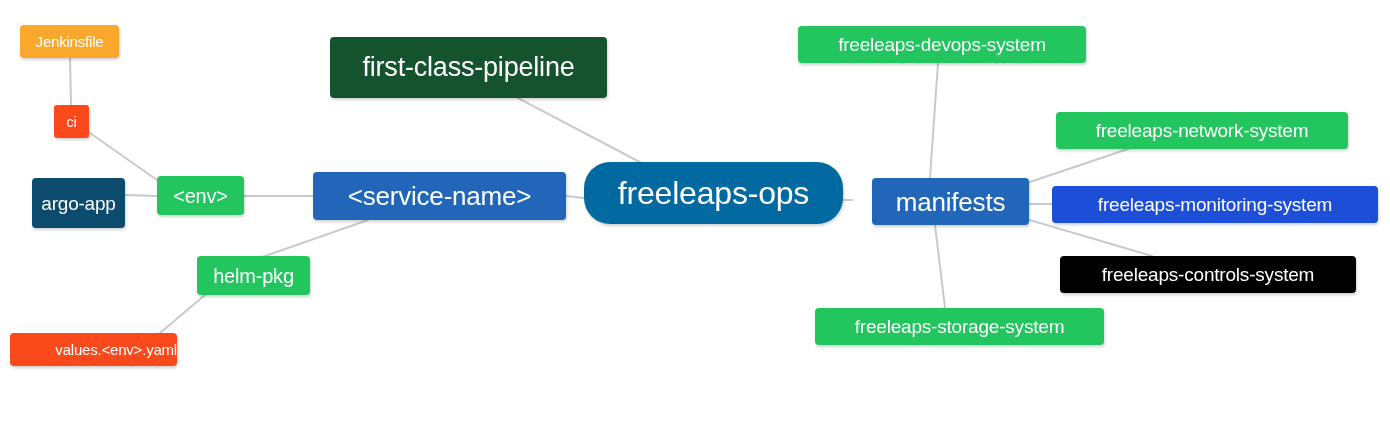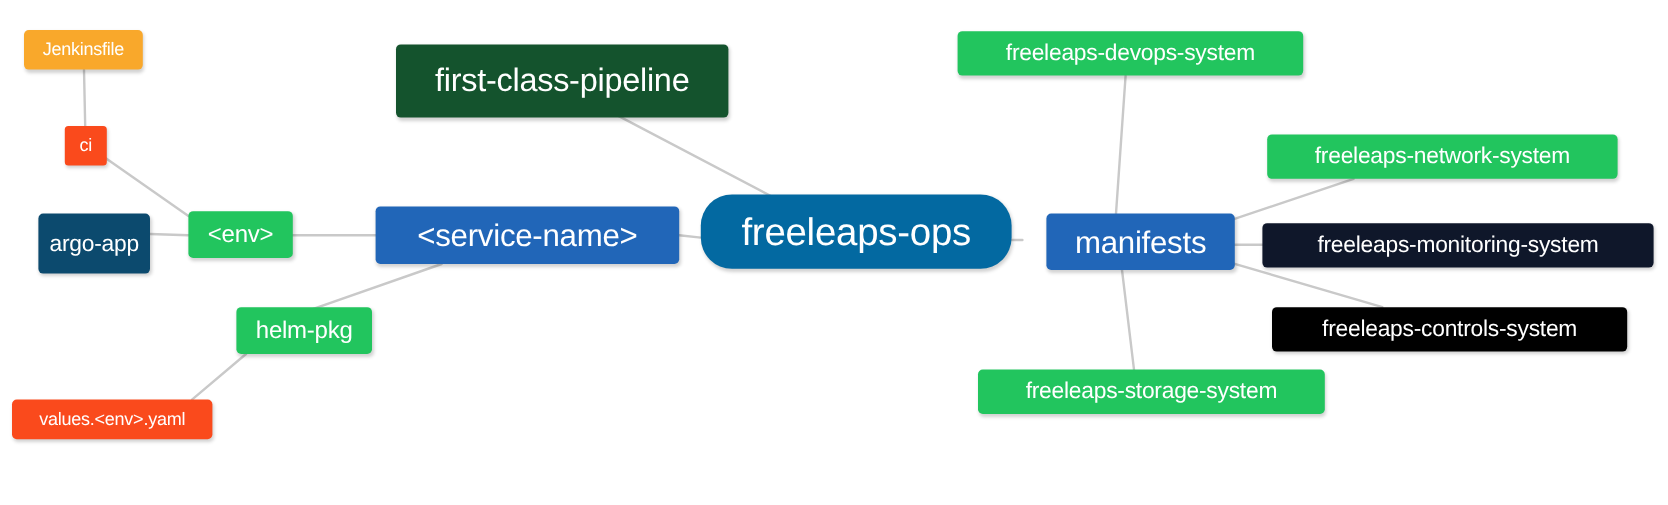--- a/index.html
+++ b/index.html
@@ -77,42 +77,42 @@
       </div>
       <div class="node" style="left: 32px; top: 178px; width: 93px; height: 50px; background: #0c4a6e; font-size: 19px;">
         <span>argo-app</span>
       </div>
       <div class="node" style="left: 157px; top: 176px; width: 87px; height: 39px; background: rgb(34, 197, 94); font-size: 20px;">
         <span>&lt;env&gt;</span>
       </div>
       <div class="node" style="left: 149px; top: 256px; width: 113px; height: 39px; background: rgb(34, 197, 94); font-size: 20px; margin-left: 48px;">
         <span>helm-pkg</span>
       </div>
-      <div class="node" style="left: 10px; top: 333px; width: 167px; height: 33px; background: rgb(250, 74, 28); font-size: 15px;">
+      <div class="node" style="left: 10px; top: 333px; width: 167px; height: 33px; background: rgb(250, 74, 28); font-size: 15px; justify-content: flex-end;">
         <span>values.&lt;env&gt;.yaml</span>
       </div>
       <div class="node" style="left: 330px; top: 37px; width: 277px; height: 61px; background: #14532d; font-size: 27px;">
         <span>first-class-pipeline</span>
       </div>
       <div class="node" style="left: 313px; top: 172px; width: 253px; height: 48px; background: rgb(33, 102, 184); font-size: 26px;">
         <span>&lt;service-name&gt;</span>
       </div>
       <div class="node root" style="left: 584px; top: 162px; width: 259px; height: 62px; background: #0369a1; font-size: 32px; border-radius: 26px;">
         <span>freeleaps-ops</span>
       </div>
       <div class="node" style="left: 852px; top: 178px; width: 157px; height: 47px; background: rgb(33, 102, 184); font-size: 26px; margin-left: 20px;">
         <span>manifests</span>
       </div>
       <div class="node" style="left: 798px; top: 26px; width: 288px; height: 37px; background: rgb(34, 197, 94); font-size: 19px;">
         <span>freeleaps-devops-system</span>
       </div>
       <div class="node" style="left: 1056px; top: 112px; width: 292px; height: 37px; background: rgb(34, 197, 94); font-size: 19px;">
         <span>freeleaps-network-system</span>
       </div>
-      <div class="node" style="left: 1052px; top: 186px; width: 326px; height: 37px; background: #0f172a; font-size: 19px;">
+      <div class="node" style="left: 1052px; top: 186px; width: 326px; height: 37px; background: #1d4ed8; font-size: 19px;">
         <span>freeleaps-monitoring-system</span>
       </div>
       <div class="node" style="left: 1060px; top: 256px; width: 296px; height: 37px; background: #000000; font-size: 19px;">
         <span>freeleaps-controls-system</span>
       </div>
       <div class="node" style="left: 815px; top: 308px; width: 289px; height: 37px; background: rgb(34, 197, 94); font-size: 19px; justify-content: center;">
         <span>freeleaps-storage-system</span>
       </div>
     </div>
 </div>

